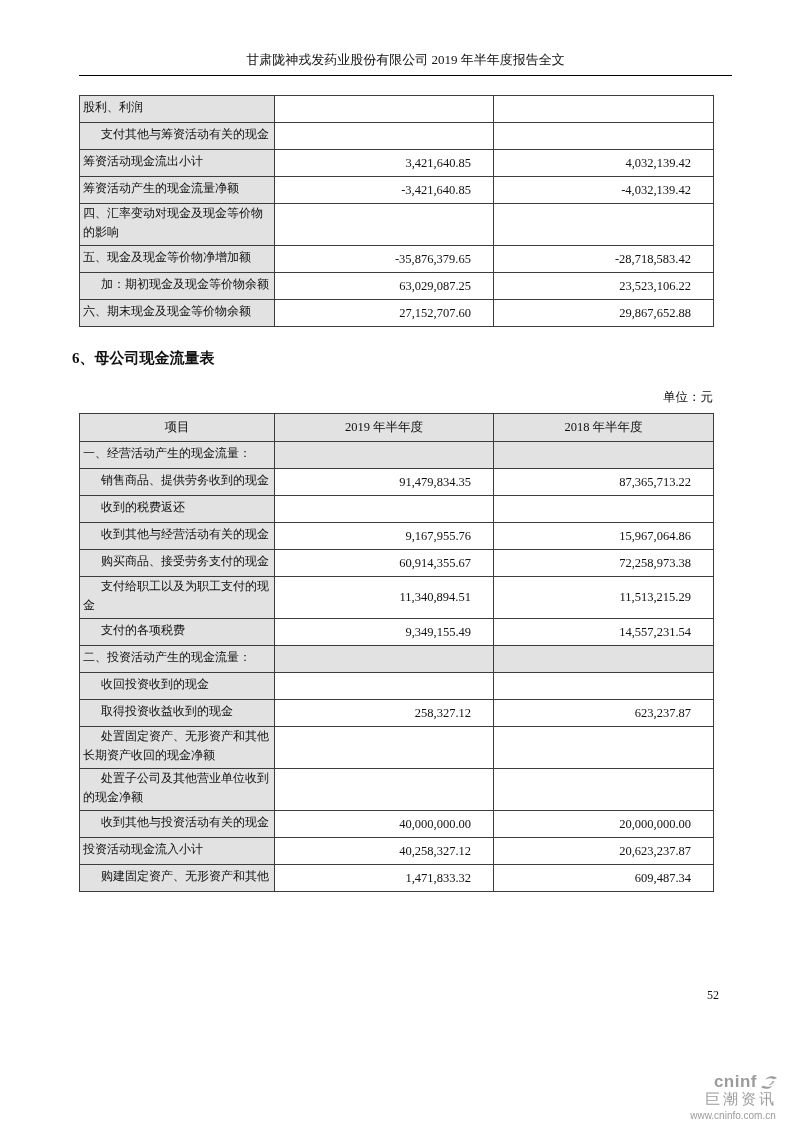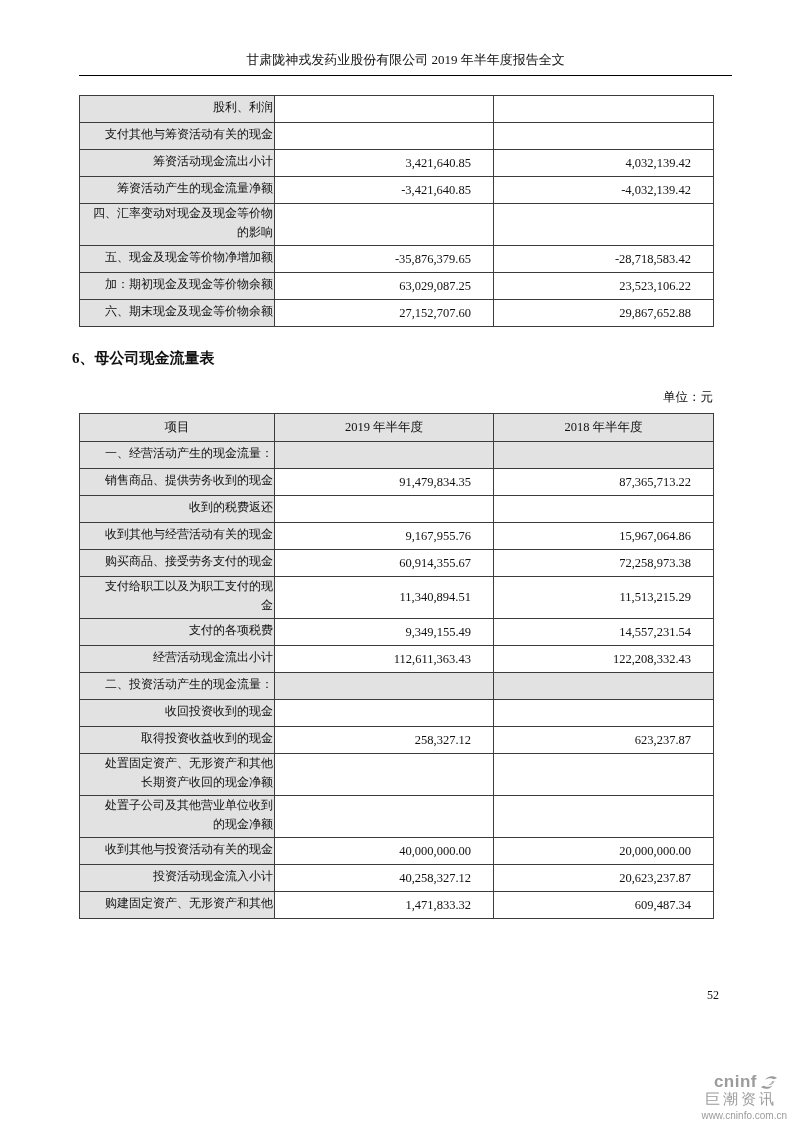--- a/index.html
+++ b/index.html
@@ -36,21 +36,20 @@
   .fin-table th{
     background:var(--cell_gray);
     font-size:12.5px;font-weight:normal;text-align:center;
     height:21px;padding:3px 2px;
   }
   .fin-table td.label{
     background:var(--cell_gray);
     font-size:12px;line-height:19px;
     padding:0 1px 3px 3px;height:20px;
     word-break:break-all;
-    text-align:right;
   }
   .fin-table td.label.indent{text-indent:18px;}
   .fin-table td.value{
     background:#ffffff;font-size:12.5px;line-height:19px;
     text-align:right;padding:3px 22px 3px 2px;height:20px;
   }
   .fin-table tr.category td{background:var(--cell_gray);}
   .section-title{
     position:absolute;left:72px;top:349px;margin:0;
     font-size:15px;font-weight:bold;
@@ -68,21 +67,21 @@
     font-family:"Liberation Sans","DejaVu Sans",sans-serif;
   }
   .logo-top{
     display:flex;justify-content:flex-end;align-items:center;
     gap:2px;padding-right:10px;
   }
   .logo-text{font-size:17px;font-weight:bold;letter-spacing:.5px;}
   .logo-icon{display:inline-flex;}
   .logo-icon svg{width:20px;height:17px;}
   .logo-sub{font-size:15px;letter-spacing:3px;text-align:right;padding-right:12px;margin-top:-2px;}
-  .logo-url{font-size:10px;text-align:right;padding-right:2px;margin-top:1px;}
+  .logo-url{font-size:10px;text-align:center;padding-right:2px;margin-top:1px;}
 </style>
 </head>
 <body>
 
 <div class="page-header">
   <span>甘肃陇神戎发药业股份有限公司 2019 年半年度报告全文</span>
 </div>
 
 <table class="fin-table" id="table1">
   <colgroup>
@@ -180,25 +179,20 @@
       <tr>
         <td class="label indent">支付给职工以及为职工支付的现金</td>
         <td class="value">11,340,894.51</td>
         <td class="value">11,513,215.29</td>
       </tr>
       <tr>
         <td class="label indent">支付的各项税费</td>
         <td class="value">9,349,155.49</td>
         <td class="value">14,557,231.54</td>
       </tr>
-      <tr>
-        <td class="label">经营活动现金流出小计</td>
-        <td class="value">112,611,363.43</td>
-        <td class="value">122,208,332.43</td>
-      </tr>
       <tr class="category">
         <td class="label">二、投资活动产生的现金流量：</td>
         <td class="value"></td>
         <td class="value"></td>
       </tr>
       <tr>
         <td class="label indent">收回投资收到的现金</td>
         <td class="value"></td>
         <td class="value"></td>
       </tr>

